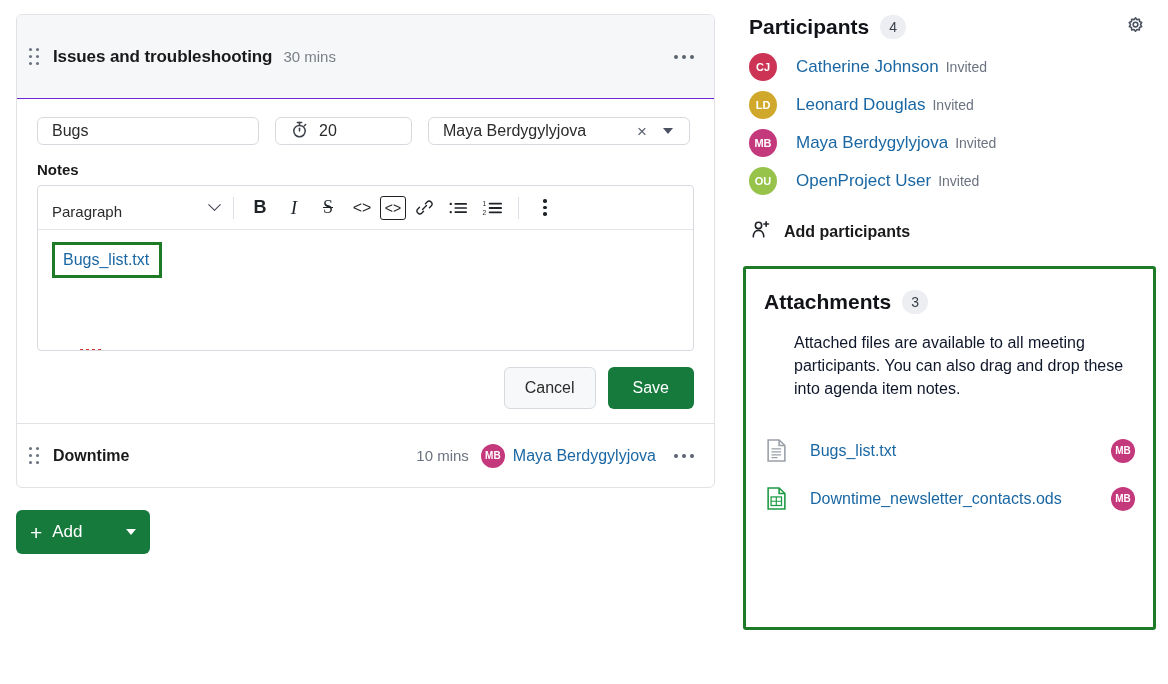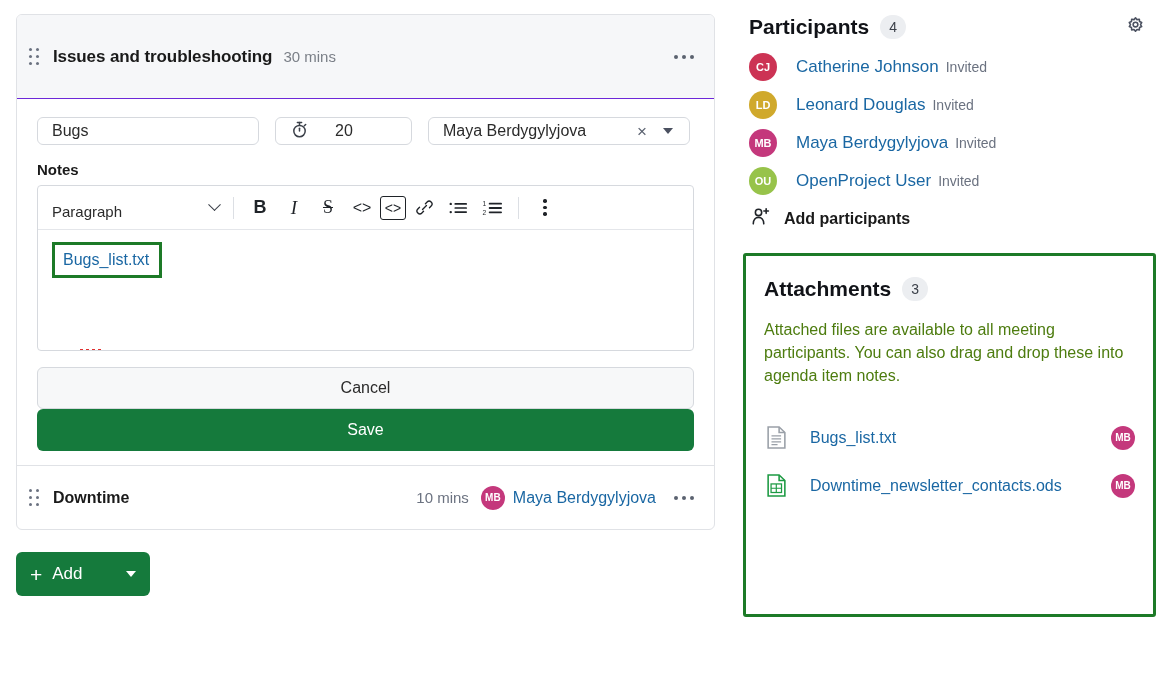--- a/index.html
+++ b/index.html
@@ -76,21 +76,21 @@
     height: 28px;
     border: 1px solid #d6d9de;
     border-radius: 6px;
     background: #fff;
     display: flex; align-items: center;
     padding: 0 14px;
     font-size: 16px;
     color: #2b2b2b;
   }
   .inp-title { width: 222px; }
-  .inp-duration { width: 137px; gap: 26px; }
+  .inp-duration { width: 137px; gap: 10px; }
   .inp-select { width: 262px; gap: 6px; }
   .select-value { flex: 1 1 auto; font-size: 16px; color: #2b2b2b; white-space: nowrap; }
   .select-clear { color: #5b6270; font-size: 17px; cursor: pointer; padding: 0 4px; line-height: 1; }
   .caret-down {
     width: 0; height: 0;
     border-left: 5px solid transparent;
     border-right: 5px solid transparent;
     border-top: 6px solid #4b5160;
     margin-left: 6px; margin-right: 2px;
     cursor: pointer;
@@ -161,21 +161,21 @@
     position: absolute;
     left: 39px; bottom: -3px;
     width: 27px; height: 4px;
     background-image:
       radial-gradient(circle at 1.5px 3px, #e03131 1.3px, transparent 1.5px),
       radial-gradient(circle at 4.5px 1px, #e03131 1.3px, transparent 1.5px);
     background-size: 6px 4px;
     background-repeat: repeat-x;
   }
 
-  .btn-row { display: flex; justify-content: flex-end; margin-top: 16px; flex-direction: column; }
+  .btn-row { display: flex; justify-content: flex-end; gap: 12px; margin-top: 16px; }
   .btn {
     height: 42px; border-radius: 6px;
     display: flex; align-items: center; justify-content: center;
     font-size: 16px; cursor: pointer; padding: 0 20px;
     border: 1px solid transparent;
   }
   .btn-cancel { background: #f7f8f9; border-color: #d6d9de; color: #2b2b2b; }
   .btn-save { background: #157a3c; color: #ffffff; font-weight: 500; padding: 0 24px; }
 
   .agenda-footer {
@@ -237,36 +237,37 @@
   .participant-row {
     display: flex; align-items: center;
     height: 38px;
     padding-left: 6px;
   }
   .participant-name { color: #1a67a3; font-size: 17px; margin-left: 19px; cursor: pointer; }
   .participant-status { color: #6b7280; font-size: 14px; margin-left: 7px; }
 
   .add-participants {
     display: flex; align-items: center;
-    padding-left: 8px; margin-top: 6px;
+    padding-left: 8px; margin-top: 19px;
     cursor: pointer;
   }
   .add-participants .lbl { font-size: 16px; font-weight: bold; color: #1a1a1a; margin-left: 12px; }
 
   .attachments-panel {
     margin-top: 22px;
     border: 3px solid #1d7a27;
     border-radius: 3px;
     padding: 16px 18px 14px 18px;
     background: #ffffff;
     height: 364px;
   }
   .attach-desc {
-    font-size: 16px; color: #4d7c0f; line-height: 1.45;
+    font-size: 16px; color: #0f172a; line-height: 1.45;
     margin-top: 12px;
+    margin-left: 30px;
   }
   .attach-list { margin-top: 26px; }
   .attach-row {
     display: flex; align-items: center;
     height: 48px;
   }
   .attach-icon { width: 24px; flex: 0 0 auto; display:flex; align-items:center; justify-content:center; }
   .attach-name { color: #1a67a3; font-size: 16px; margin-left: 22px; cursor: pointer; flex: 1 1 auto; }
   .attach-files-btn {
     display: flex; align-items: center;

